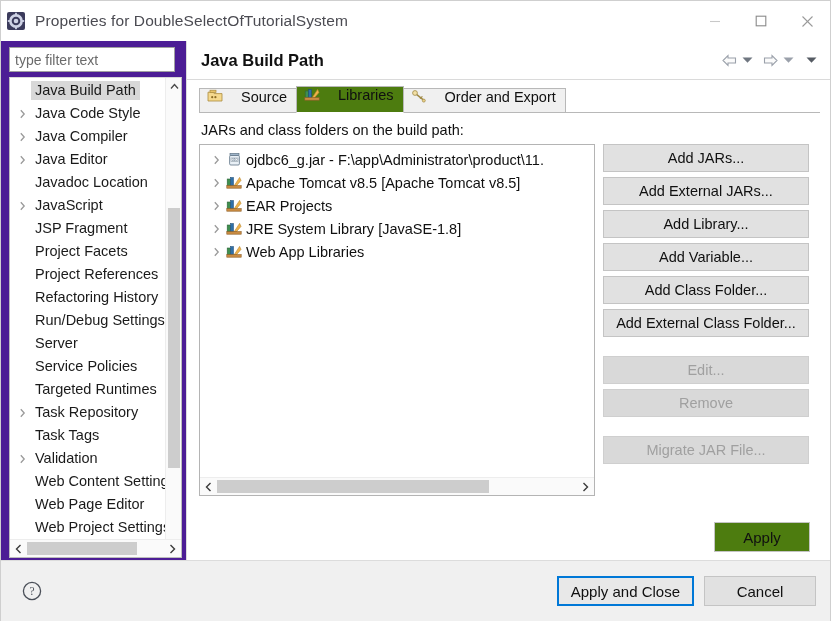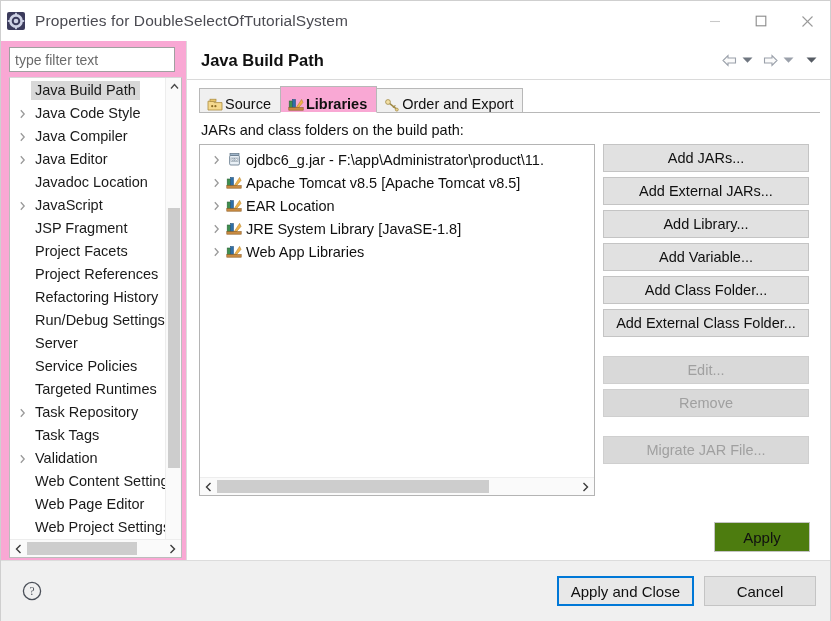--- a/index.html
+++ b/index.html
@@ -44,21 +44,21 @@
     width: 46px; height: 40px;
     display: flex; align-items: center; justify-content: center;
   }
 
   
   .dlgbody { flex: 1; display: flex; position: relative; background: #f0f0f0; }
 
   
   .leftcol {
     width: 185px; min-width: 185px;
-    background: #f9a8d4;
+    background: #4c1d95;
     padding: 6px 4px 0 8px;
     display: flex; flex-direction: column;
   }
   .filterbox {
     height: 25px; width: 166px;
     border: 1px solid #a0a0a0;
     background: #ffffff;
     font-size: 14px; color: #4a4a4a;
     padding: 0 5px; line-height: 23px;
     margin-bottom: 5px;
@@ -162,37 +162,36 @@
     display: flex; align-items: flex-end;
     height: 27px; min-height: 27px;
     position: relative;
   }
   .tabstrip::after {
     content: ""; position: absolute; left: 0; right: 0; bottom: 0;
     height: 1px; background: #b8b8b8;
   }
   .tab {
     height: 25px;
-    display: flex; align-items: flex-end; gap: 2px;
+    display: flex; align-items: flex-start; gap: 18px;
     padding: 0 9px 0 7px;
     font-size: 14.5px; color: #101010;
     background: #f0f0f0;
     border: 1px solid #b8b8b8;
     border-right: none;
     position: relative; z-index: 1;
     white-space: nowrap;
   }
   .tab:last-child { border-right: 1px solid #b8b8b8; }
   .tab.active {
-    background: #f9a8d4;
+    background: #4d7c0f;
     height: 27px;
     border-bottom: 1px solid #ffffff;
     z-index: 3;
     border-right: 1px solid #b8b8b8;
-    font-weight: bold;
   }
   .tab.active + .tab { border-left: none; }
 
   .sectlabel {
     font-size: 14.5px; color: #101010;
     margin: 9px 0 6px 2px;
   }
 
   .mainrow { display: flex; gap: 8px; flex: 1; }
 
@@ -587,21 +586,21 @@
                     </svg>
                   </span>
                   <span class="ico">
                     <svg width="16" height="15" viewBox="0 0 16 15">
                       <rect x="1.2" y="4" width="3.2" height="7" fill="#3f8f4f" stroke="#2d6639" stroke-width=".6"></rect>
                       <rect x="4.6" y="2.6" width="2.8" height="8.4" fill="#2f6fa8" stroke="#21507a" stroke-width=".6"></rect>
                       <polygon points="8,11 13.6,2.4 15,5.4 10.2,11" fill="#f0b34a" stroke="#b8862e" stroke-width=".6"></polygon>
                       <rect x="0.8" y="10.6" width="14.4" height="2.6" fill="#c98b42" stroke="#8e5f26" stroke-width=".6"></rect>
                     </svg>
                   </span>
-                  <span class="lbl">EAR Location</span>
+                  <span class="lbl">EAR Projects</span>
                 </div>
                 <div class="jitem">
                   <span class="arrow">
                     <svg width="7" height="10" viewBox="0 0 7 10">
                       <polyline points="1.8,1.2 5.2,5 1.8,8.8" fill="none" stroke="#9a9a9a" stroke-width="1.3"></polyline>
                     </svg>
                   </span>
                   <span class="ico">
                     <svg width="16" height="15" viewBox="0 0 16 15">
                       <rect x="1.2" y="4" width="3.2" height="7" fill="#3f8f4f" stroke="#2d6639" stroke-width=".6"></rect>

